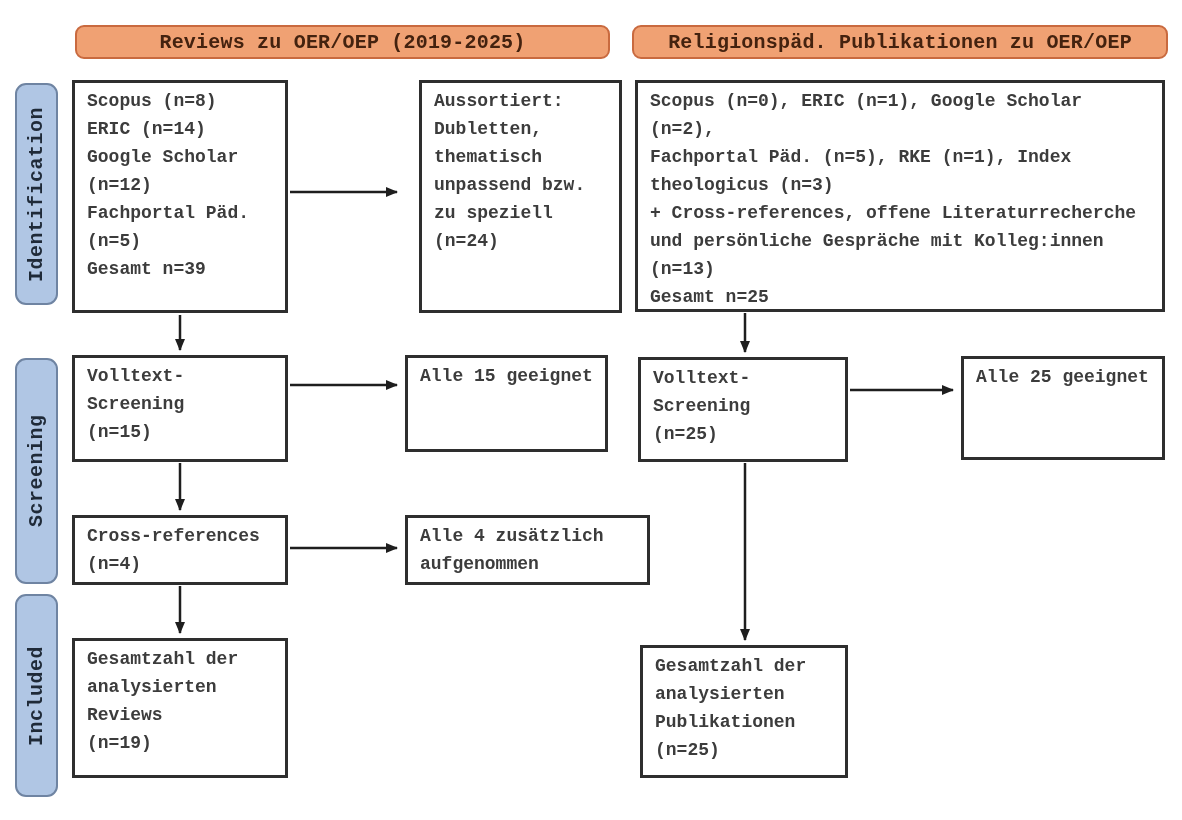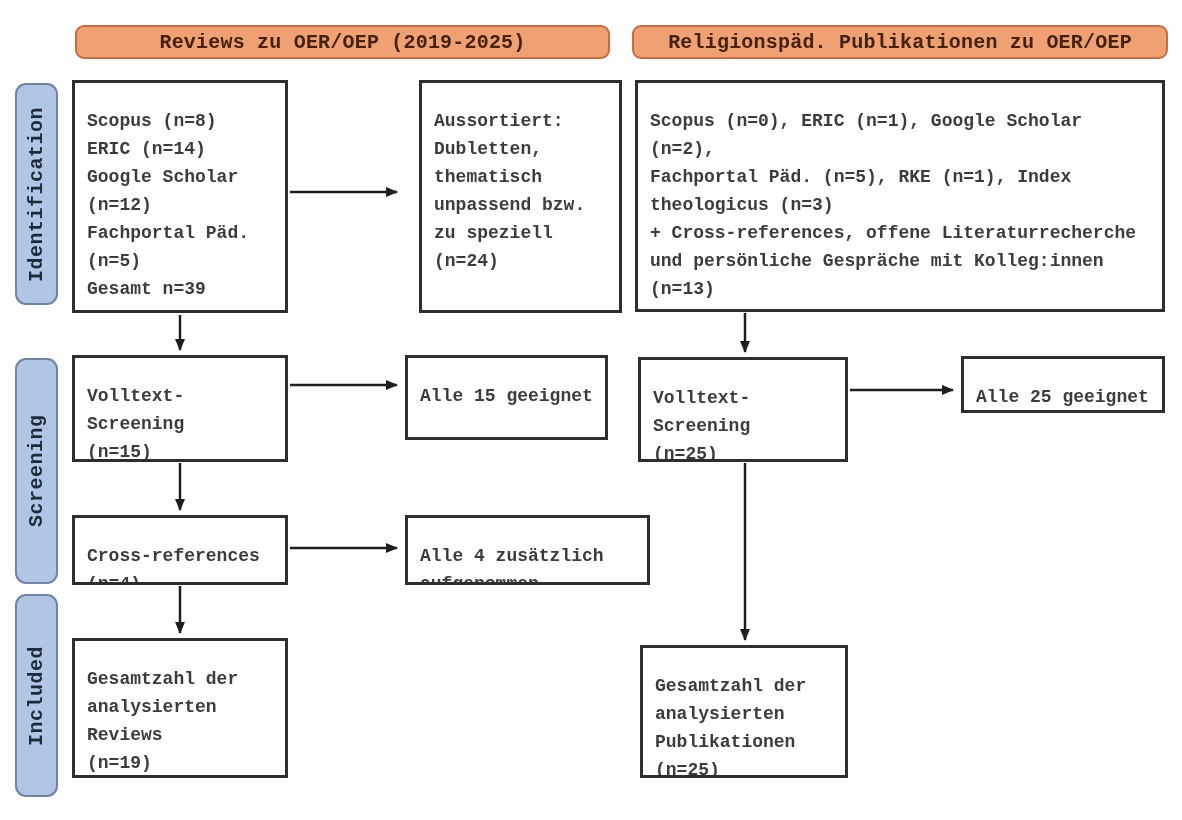--- a/index.html
+++ b/index.html
@@ -47,21 +47,21 @@
   }
   .box {
     position: absolute;
     box-sizing: border-box;
     background: #ffffff;
     border: 3px solid var(--c-box_border, #2E2E2E);
     color: var(--c-box_text, #3C3C3C);
     font-size: 18px;
     font-weight: bold;
     line-height: 28px;
-    padding: 24px 12px;
+    padding: 4px 12px;
     white-space: pre-line;
     overflow: hidden;
   }
   #arrows {
     position: absolute;
     left: 0; top: 0;
     width: 1182px;
     height: 820px;
     pointer-events: none;
   }
@@ -92,41 +92,41 @@
 Gesamt n=39</div>
   <div class="box" style="left:405px; top:80px; width:203px; height:233px;margin-left:14px;">Aussortiert:
 Dubletten,
 thematisch
 unpassend bzw.
 zu speziell
 (n=24)</div>
   <div class="box" style="left:72px; top:355px; width:216px; height:107px;">Volltext-
 Screening
 (n=15)</div>
-  <div class="box" style="left:405px; top:355px; width:203px; height:85px;">Alle 15 geeignet</div>
+  <div class="box" style="left:405px; top:355px; width:203px; height:97px;">Alle 15 geeignet</div>
   <div class="box" style="left:72px; top:515px; width:216px; height:70px;">Cross-references
 (n=4)</div>
   <div class="box" style="left:405px; top:515px; width:245px; height:70px;">Alle 4 zusätzlich
 aufgenommen</div>
   <div class="box" style="left:72px; top:638px; width:216px; height:140px;">Gesamtzahl der
 analysierten
 Reviews
 (n=19)</div>
 
   <div class="box" style="left:635px; top:80px; width:530px; height:232px;">Scopus (n=0), ERIC (n=1), Google Scholar (n=2),
 Fachportal Päd. (n=5), RKE (n=1), Index
 theologicus (n=3)
 + Cross-references, offene Literaturrecherche
 und persönliche Gespräche mit Kolleg:innen
 (n=13)
 Gesamt n=25</div>
   <div class="box" style="left:638px; top:357px; width:210px; height:105px;">Volltext-
 Screening
 (n=25)</div>
-  <div class="box" style="left:961px; top:356px; width:204px; height:57px;">Alle 25 geeignet</div>
+  <div class="box" style="left:961px; top:356px; width:204px; height:104px;">Alle 25 geeignet</div>
   <div class="box" style="left:640px; top:645px; width:208px; height:133px;">Gesamtzahl der
 analysierten
 Publikationen
 (n=25)</div>
 
   <svg id="arrows">
     <defs>
       <marker id="ah" markerUnits="userSpaceOnUse" markerWidth="13" markerHeight="11" refX="11" refY="5" orient="auto">
         <path d="M0,0 L12,5 L0,10 z"></path>
       </marker>

